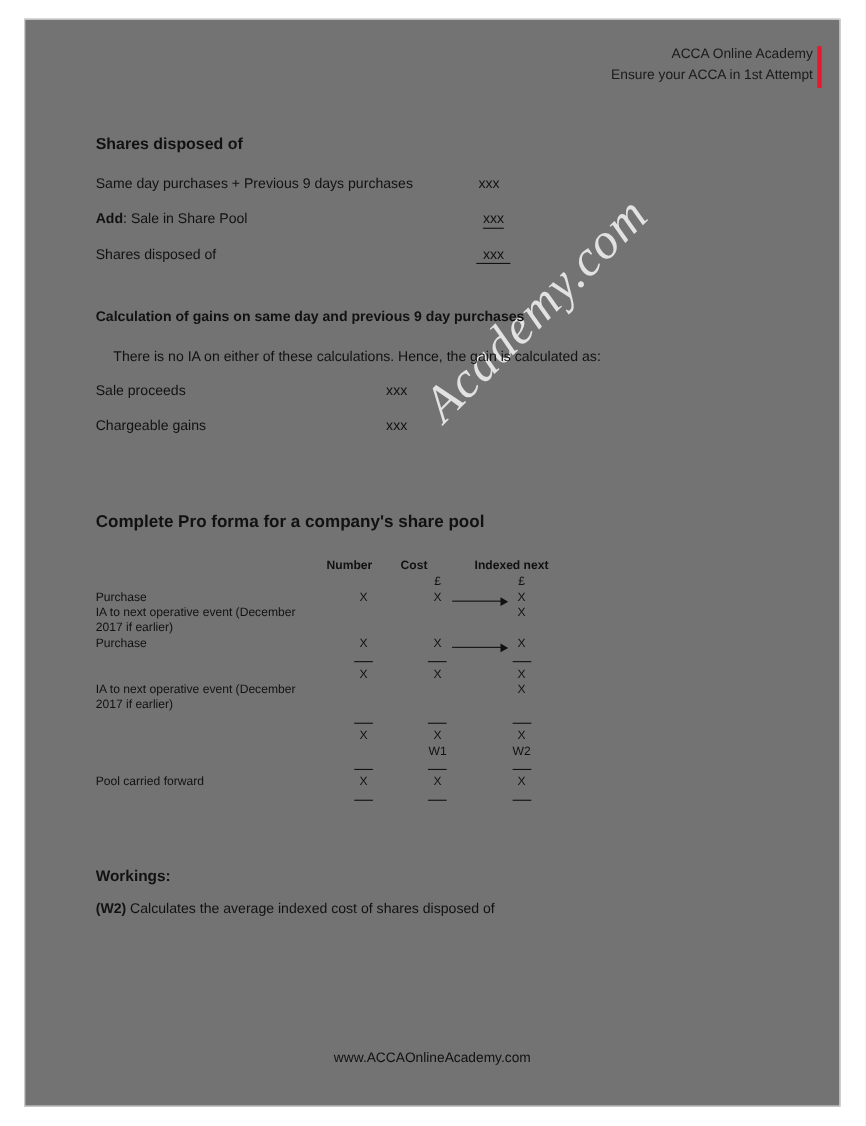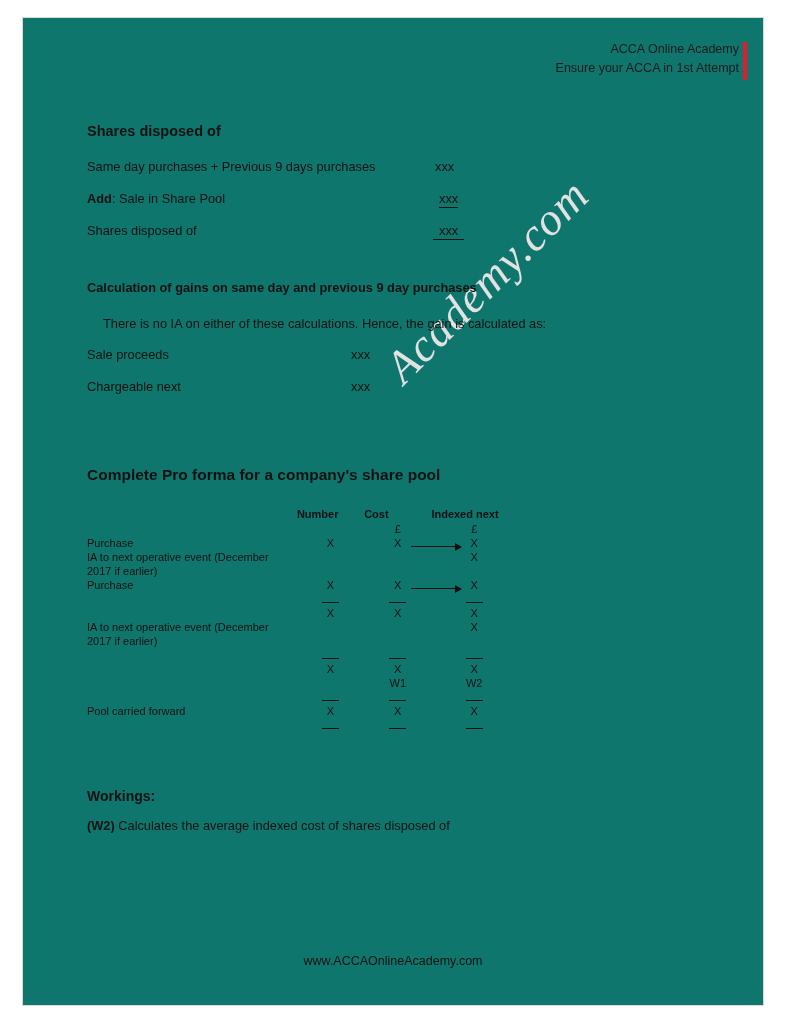--- a/index.html
+++ b/index.html
@@ -14,21 +14,21 @@
     color: #000000;
     position: relative;
   }
   .page {
     position: absolute;
     left: 22px;
     top: 17px;
     width: 742px;
     height: 989px;
     border: 1px solid #d9d9d9;
-    background: #0f766e;
+    background: #737373;
     box-sizing: border-box;
     overflow: hidden;
   }
   .content {
     position: relative;
     width: 100%;
     height: 100%;
   }
 
   
@@ -219,21 +219,21 @@
 
       <p class="line" style="margin-top:20px;margin-left:16px;">There is no IA on either of these calculations. Hence, the gain is calculated as:</p>
 
       <div class="row" style="margin-top:14px;">
         <span class="lbl">Sale proceeds</span>
         <span class="val" style="left:264px;">xxx</span>
       </div>
 
 
       <div class="row">
-        <span class="lbl">Chargeable next</span>
+        <span class="lbl">Chargeable gains</span>
         <span class="val" style="left:264px;">xxx</span>
       </div>
     </div>
 
     <div class="block" style="left:64px; top:448px; width:600px;">
       <h2 class="sec-title" style="font-size:15.5px;">Complete Pro forma for a company's share pool</h2>
     </div>
 
     <div class="proforma">
       <table>

